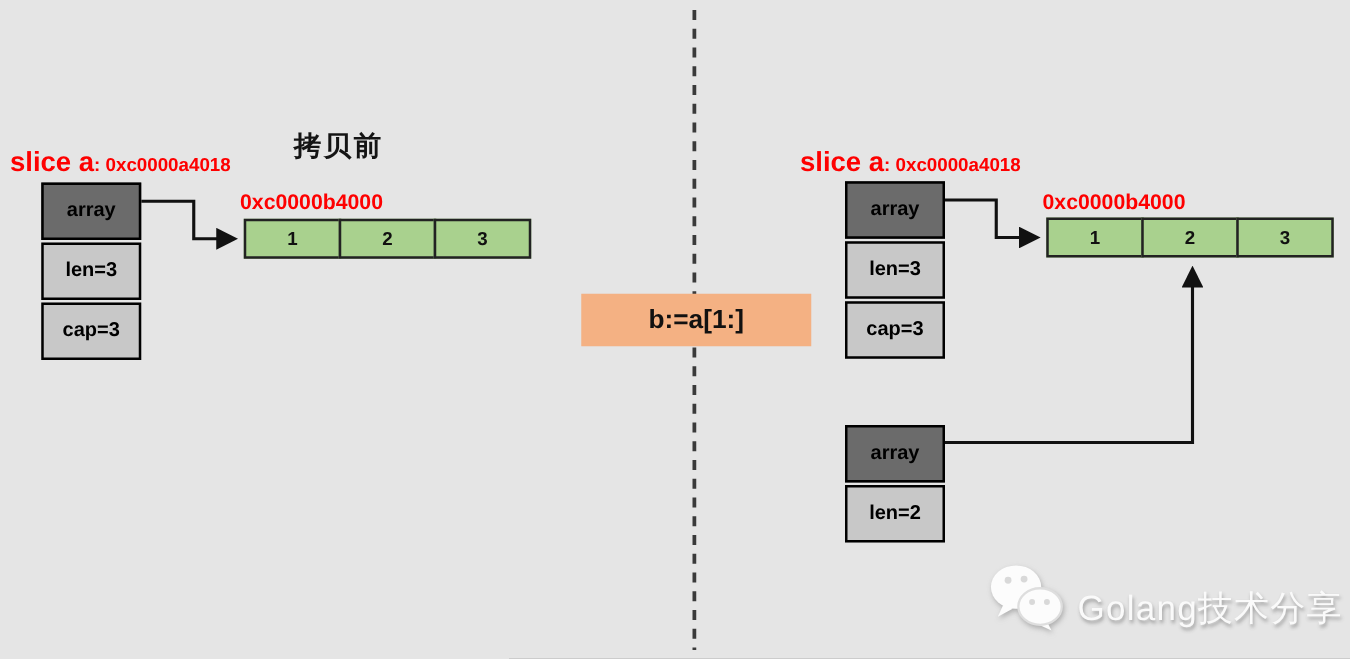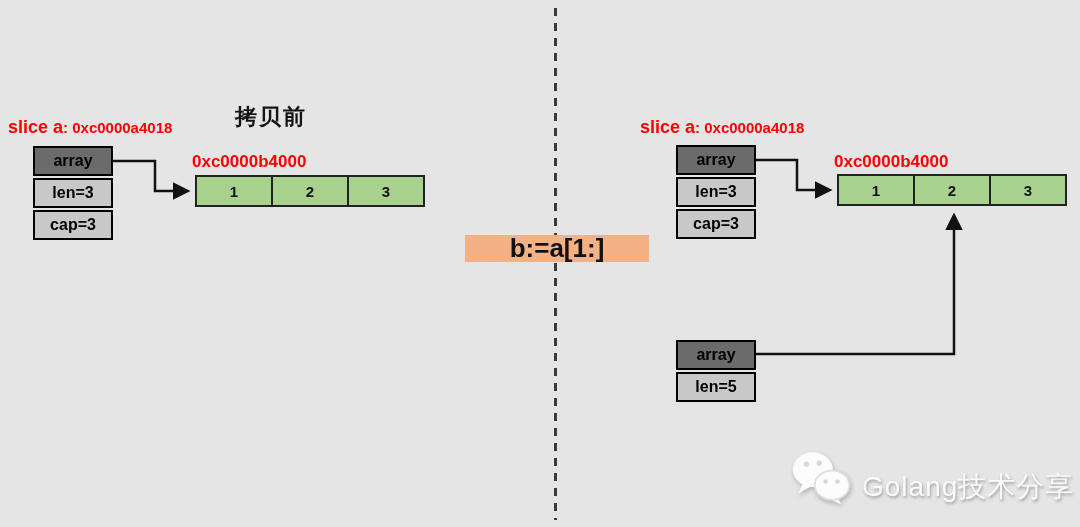--- a/index.html
+++ b/index.html
@@ -10,48 +10,48 @@
     background:#e5e5e5; overflow:hidden;
   }
   .overlay { position:absolute; left:0; top:0; pointer-events:none; }
 
   .diagram-title {
     position:absolute; width:180px; text-align:center;
     font-size:22px; font-weight:bold; color:#141414; letter-spacing:2px;margin-top:39px;
   }
 
   .slice-label { position:absolute; white-space:nowrap; color:#fe0000; font-weight:bold; }
-  .slice-label .slice-name { font-size:18px; }
+  .slice-label .slice-name { font-size:22px; }
   .slice-label .slice-addr { font-size:15px;text-align:center; }
 
   .struct { position:absolute; }
   .struct .row {
-    width:80px; height:30px; margin-bottom:2px;
+    width:80px; height:46px; margin-bottom:2px;
     border:2px solid #000; background:#c8c8c8;
     display:flex; align-items:center; justify-content:center;
     font-size:16px; font-weight:bold; color:#000;
   }
   .struct .row.header { background:#6b6b6b; }
 
   .mem-label {
     position:absolute; white-space:nowrap;
     font-size:17px; font-weight:bold; color:#fe0000;
   }
   .mem-array { position:absolute; display:flex; }
   .mem-array .cell {
     width:78px; height:32px; border:2px solid #222; background:#a9d18e;
     display:flex; align-items:center; justify-content:center;
     font-size:15px; font-weight:bold; color:#111;
   }
   .mem-array .cell + .cell { margin-left:-2px; }
 
   .code-box {
-    position:absolute; left:465px; top:235px; width:184px; height:27px;
+    position:absolute; left:465px; top:235px; width:184px; height:42px;
     background:#f4b183; display:flex; align-items:center; justify-content:center;
-    font-size:26px; font-weight:bold; color:#111; z-index:3;
+    font-size:21px; font-weight:bold; color:#111; z-index:3;
   }
 
   .watermark {
     position:absolute; left:790px; top:448px;
     display:flex; align-items:flex-end; gap:8px; z-index:2;
   }
   .watermark .wm-text {
     font-size:28px; color:#fafafa; letter-spacing:1px;
     text-shadow:1px 2px 3px rgba(150,150,150,0.9);
   }
@@ -105,21 +105,21 @@
 
   <div class="mem-label" style="left:834px; top:152px;">0xc0000b4000</div>
   <div class="mem-array" style="left:837px; top:174px;">
     <div class="cell">1</div>
     <div class="cell">2</div>
     <div class="cell">3</div>
   </div>
 
   <div class="struct" style="left:676px; top:340px;">
     <div class="row header">array</div>
-    <div class="row">len=5</div>
+    <div class="row">len=2</div>
   </div>
 
   <div class="watermark">
     <svg width="64" height="58" viewBox="0 0 70 62">
       <path d="M14 38 L9 49 L22 42 Z" fill="#fcfcfc"></path>
       <ellipse cx="25" cy="23" rx="22" ry="19" fill="#fcfcfc"></ellipse>
       <circle cx="18" cy="17" r="3" fill="#d9d9d9"></circle>
       <circle cx="32" cy="16" r="3" fill="#d9d9d9"></circle>
       <path d="M52 53 L56 61 L43 55 Z" fill="#fcfcfc"></path>
       <ellipse cx="46" cy="40" rx="19" ry="16" fill="#fcfcfc" stroke="#dedede" stroke-width="2"></ellipse>

